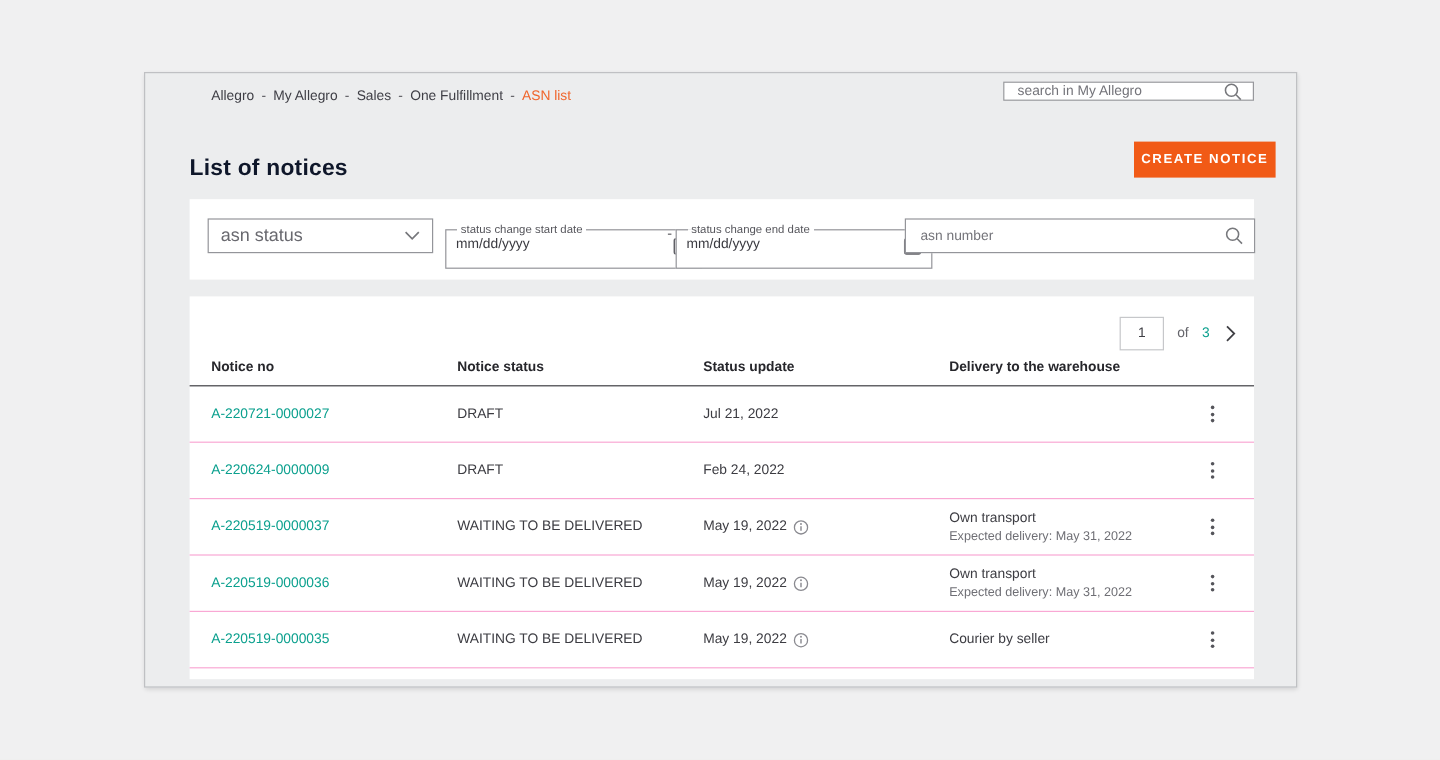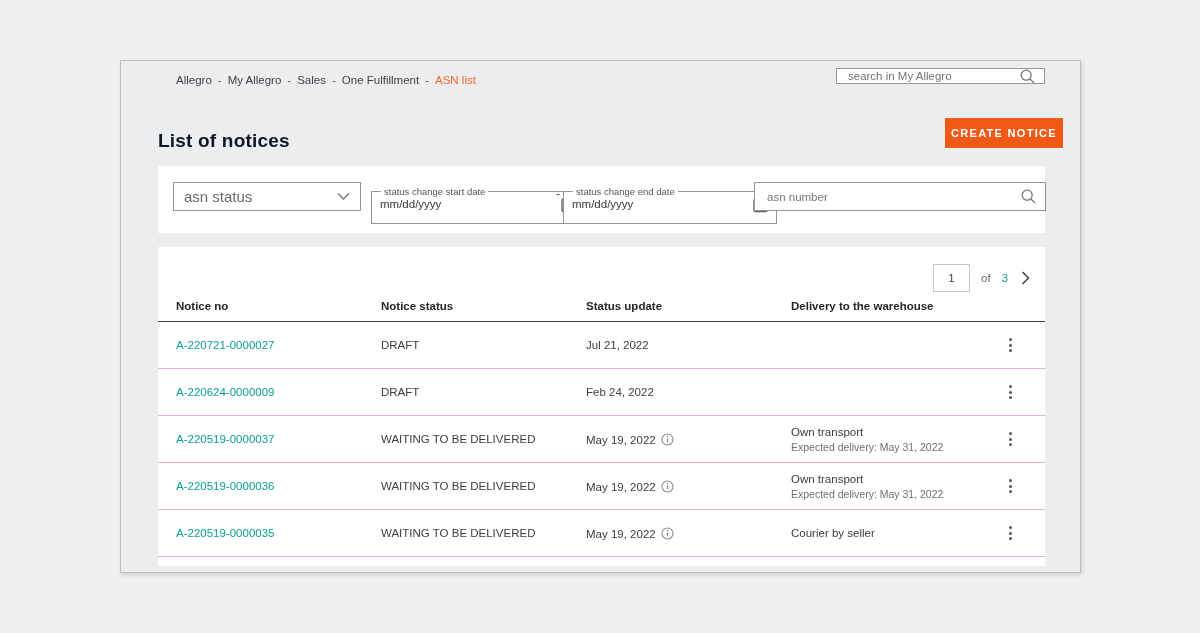--- a/index.html
+++ b/index.html
@@ -107,21 +107,21 @@
     position:absolute; top:74px; left:0; right:0;
     border-top:1px solid #3f3f44;
   }
   .row {
     display:grid; grid-template-columns:205px 205px 205px 1fr 46px;
     align-items:center; height:47px; padding:0 12px 0 18px;
     border-bottom:1px solid #f9a8d4;
     font-size:11.5px; color:#3c3c42;
   }
   .notice-link { color:#0ba08e; cursor:pointer; }
-  .date-cell { display:flex; align-items:flex-end; gap:5px; }
+  .date-cell { display:flex; align-items:flex-start; gap:5px; }
   .delivery-cell { display:flex; flex-direction:column; justify-content:center; gap:3px; }
   .delivery-sub { font-size:10.5px; color:#6f6f75; }
   .menu-dots {
     justify-self:center; display:flex; flex-direction:column; gap:2.5px;
     padding:5px 8px; cursor:pointer; background:none; border:none;
   }
   .menu-dots i { width:3px; height:3px; border-radius:50%; background:#55555b; }
   .icon { display:flex; align-items:center; }
 </style>
 </head>

